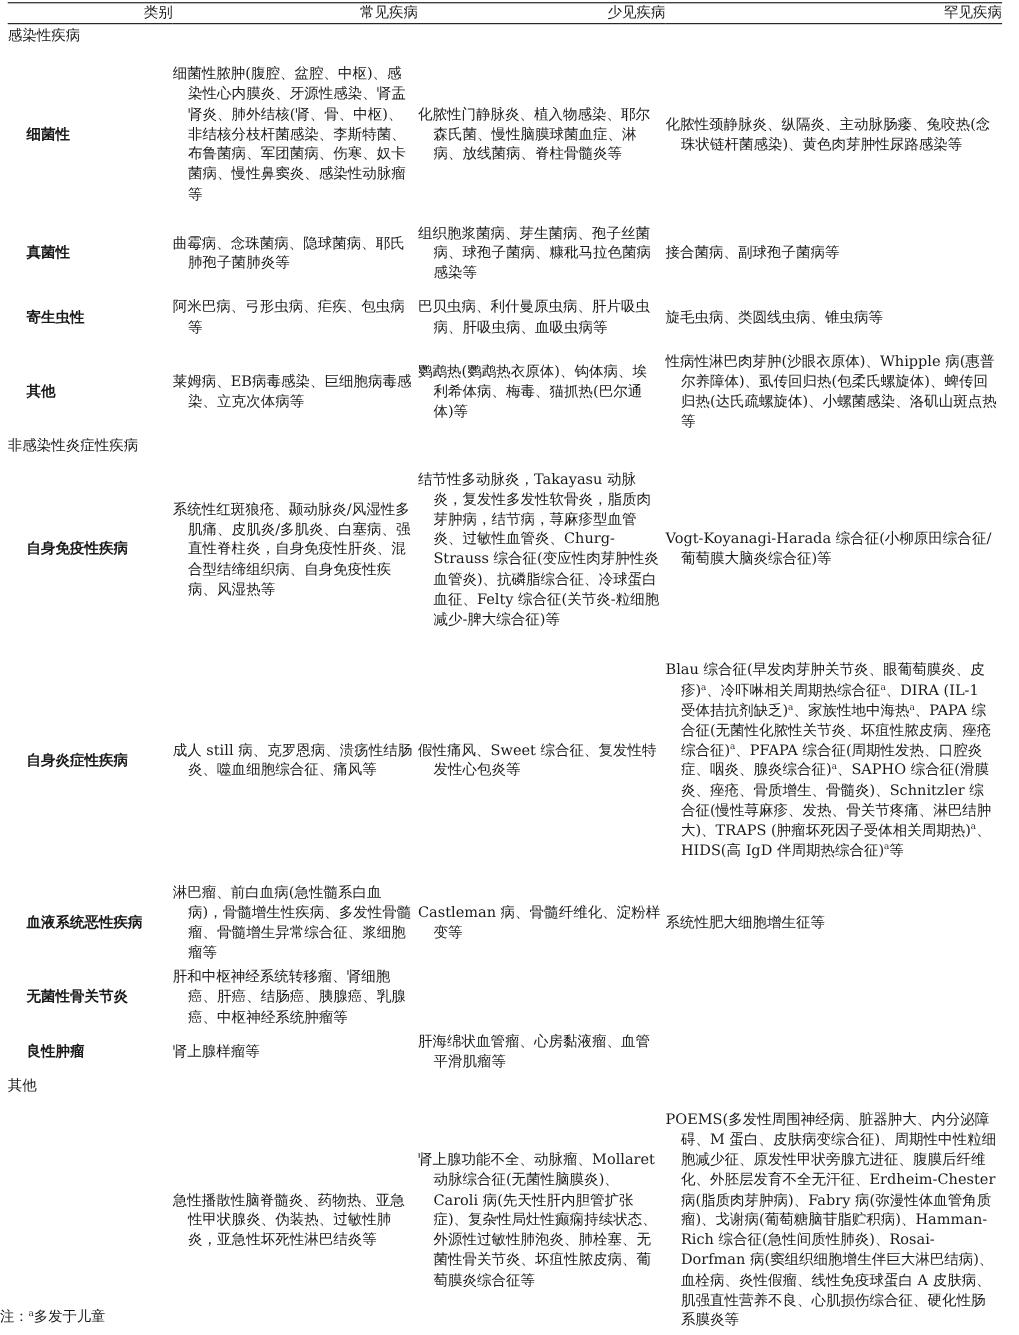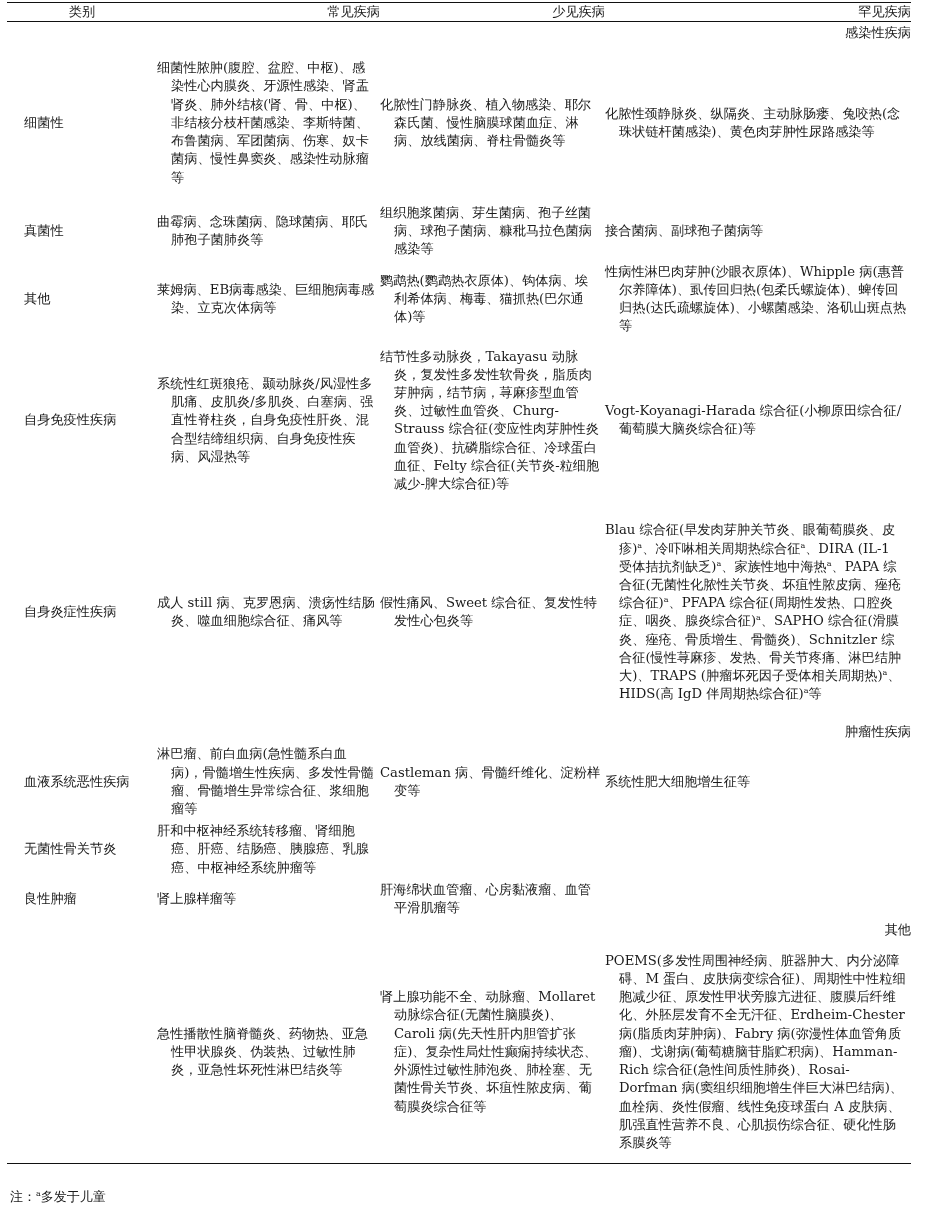--- a/index.html
+++ b/index.html
@@ -15,28 +15,28 @@
     border-top: 1.5px solid #111; border-bottom: 1.5px solid #111;
   }
   col.c1 { width: 150px; }
   col.c2 { width: 223px; }
   col.c3 { width: 225px; }
   col.c4 { width: 306px; }
   th {
     font-weight: normal; text-align: right; padding: 0 0 1px 0;
     border-bottom: 1px solid #111; height: 17px; line-height: 17px;
   }
-  th.first { text-align: center; }
+  th.first { text-align: right; }
   td { vertical-align: middle; padding: 2px 0; line-height: 18.2px; }
   td.cat { padding-left: 0; }
-  td.sub { padding-left: 17px; }
+  td.sub { padding-left: 17px; font-weight: bold; }
   td.txt { padding-left: 14px; text-indent: -14px; padding-right: 4px; }
-  tr.group td { padding: 0; height: 22px; vertical-align: middle; text-align: right; }
+  tr.group td { padding: 0; height: 22px; vertical-align: middle; }
   sup { font-size: 8px; vertical-align: 5px; line-height: 0; }
-  .note { position: absolute; left: 10px; top: 1188px; font-size: 13px; }
+  .note { position: absolute; left: 0; top: 1188px; font-size: 13px; }
 </style>
 </head>
 <body>
 
 <div class="wrap">
   <table>
     <colgroup>
         <col class="c1">
         <col class="c2">
         <col class="c3">
@@ -60,43 +60,49 @@
         <td class="txt">细菌性脓肿(腹腔、盆腔、中枢)、感染性心内膜炎、牙源性感染、肾盂肾炎、肺外结核(肾、骨、中枢)、非结核分枝杆菌感染、李斯特菌、布鲁菌病、军团菌病、伤寒、奴卡菌病、慢性鼻窦炎、感染性动脉瘤等</td>
         <td class="txt">化脓性门静脉炎、植入物感染、耶尔森氏菌、慢性脑膜球菌血症、淋病、放线菌病、脊柱骨髓炎等</td>
         <td class="txt">化脓性颈静脉炎、纵隔炎、主动脉肠瘘、兔咬热(念珠状链杆菌感染)、黄色肉芽肿性尿路感染等</td>
       </tr>
       <tr style="height:58px">
         <td class="sub">真菌性</td>
         <td class="txt">曲霉病、念珠菌病、隐球菌病、耶氏肺孢子菌肺炎等</td>
         <td class="txt">组织胞浆菌病、芽生菌病、孢子丝菌病、球孢子菌病、糠秕马拉色菌病感染等</td>
         <td class="txt">接合菌病、副球孢子菌病等</td>
       </tr>
+      <tr style="height:58px">
+        <td class="sub">寄生虫性</td>
+        <td class="txt">阿米巴病、弓形虫病、疟疾、包虫病等</td>
+        <td class="txt">巴贝虫病、利什曼原虫病、肝片吸虫病、肝吸虫病、血吸虫病等</td>
+        <td class="txt">旋毛虫病、类圆线虫病、锥虫病等</td>
+      </tr>
       <tr style="height:76px">
         <td class="sub">其他</td>
         <td class="txt">莱姆病、EB病毒感染、巨细胞病毒感染、立克次体病等</td>
         <td class="txt">鹦鹉热(鹦鹉热衣原体)、钩体病、埃利希体病、梅毒、猫抓热(巴尔通体)等</td>
         <td class="txt">性病性淋巴肉芽肿(沙眼衣原体)、Whipple 病(惠普尔养障体)、虱传回归热(包柔氏螺旋体)、蜱传回归热(达氏疏螺旋体)、小螺菌感染、洛矶山斑点热等</td>
       </tr>
 
+      <tr class="group">
+        <td colspan="4" class="cat">非感染性炎症性疾病</td>
+      </tr>
       <tr style="height:166px">
         <td class="sub">自身免疫性疾病</td>
         <td class="txt">系统性红斑狼疮、颞动脉炎/风湿性多肌痛、皮肌炎/多肌炎、白塞病、强直性脊柱炎，自身免疫性肝炎、混合型结缔组织病、自身免疫性疾病、风湿热等</td>
         <td class="txt">结节性多动脉炎，Takayasu 动脉炎，复发性多发性软骨炎，脂质肉芽肿病，结节病，荨麻疹型血管炎、过敏性血管炎、Churg-Strauss 综合征(变应性肉芽肿性炎血管炎)、抗磷脂综合征、冷球蛋白血征、Felty 综合征(关节炎-粒细胞减少-脾大综合征)等</td>
         <td class="txt">Vogt-Koyanagi-Harada 综合征(小柳原田综合征/葡萄膜大脑炎综合征)等</td>
       </tr>
       <tr style="height:218px">
         <td class="sub">自身炎症性疾病</td>
         <td class="txt">成人 still 病、克罗恩病、溃疡性结肠炎、噬血细胞综合征、痛风等</td>
         <td class="txt">假性痛风、Sweet 综合征、复发性特发性心包炎等</td>
         <td class="txt" id="rare-autoinflammatory"><span>Blau 综合征(早发肉芽肿关节炎、眼葡萄膜炎、皮疹)</span><sup>a</sup><span>、冷吓啉相关周期热综合征</span><sup>a</sup><span>、DIRA (IL-1 受体拮抗剂缺乏)</span><sup>a</sup><span>、家族性地中海热</span><sup>a</sup><span>、PAPA 综合征(无菌性化脓性关节炎、坏疽性脓皮病、痤疮综合征)</span><sup>a</sup><span>、PFAPA 综合征(周期性发热、口腔炎症、咽炎、腺炎综合征)</span><sup>a</sup><span>、SAPHO 综合征(滑膜炎、痤疮、骨质增生、骨髓炎)、Schnitzler 综合征(慢性荨麻疹、发热、骨关节疼痛、淋巴结肿大)、TRAPS (肿瘤坏死因子受体相关周期热)</span><sup>a</sup><span>、HIDS(高 IgD 伴周期热综合征)</span><sup>a</sup><span>等</span></td>
       </tr>
 
-      <tr class="group">
-        <td colspan="4" class="cat">肿瘤性疾病</td>
-      </tr>
       <tr style="height:76px">
         <td class="sub">血液系统恶性疾病</td>
         <td class="txt">淋巴瘤、前白血病(急性髓系白血病)，骨髓增生性疾病、多发性骨髓瘤、骨髓增生异常综合征、浆细胞瘤等</td>
         <td class="txt">Castleman 病、骨髓纤维化、淀粉样变等</td>
         <td class="txt">系统性肥大细胞增生征等</td>
       </tr>
       <tr style="height:58px">
         <td class="sub">无菌性骨关节炎</td>
         <td class="txt">肝和中枢神经系统转移瘤、肾细胞癌、肝癌、结肠癌、胰腺癌、乳腺癌、中枢神经系统肿瘤等</td>
         <td class="txt"></td>

